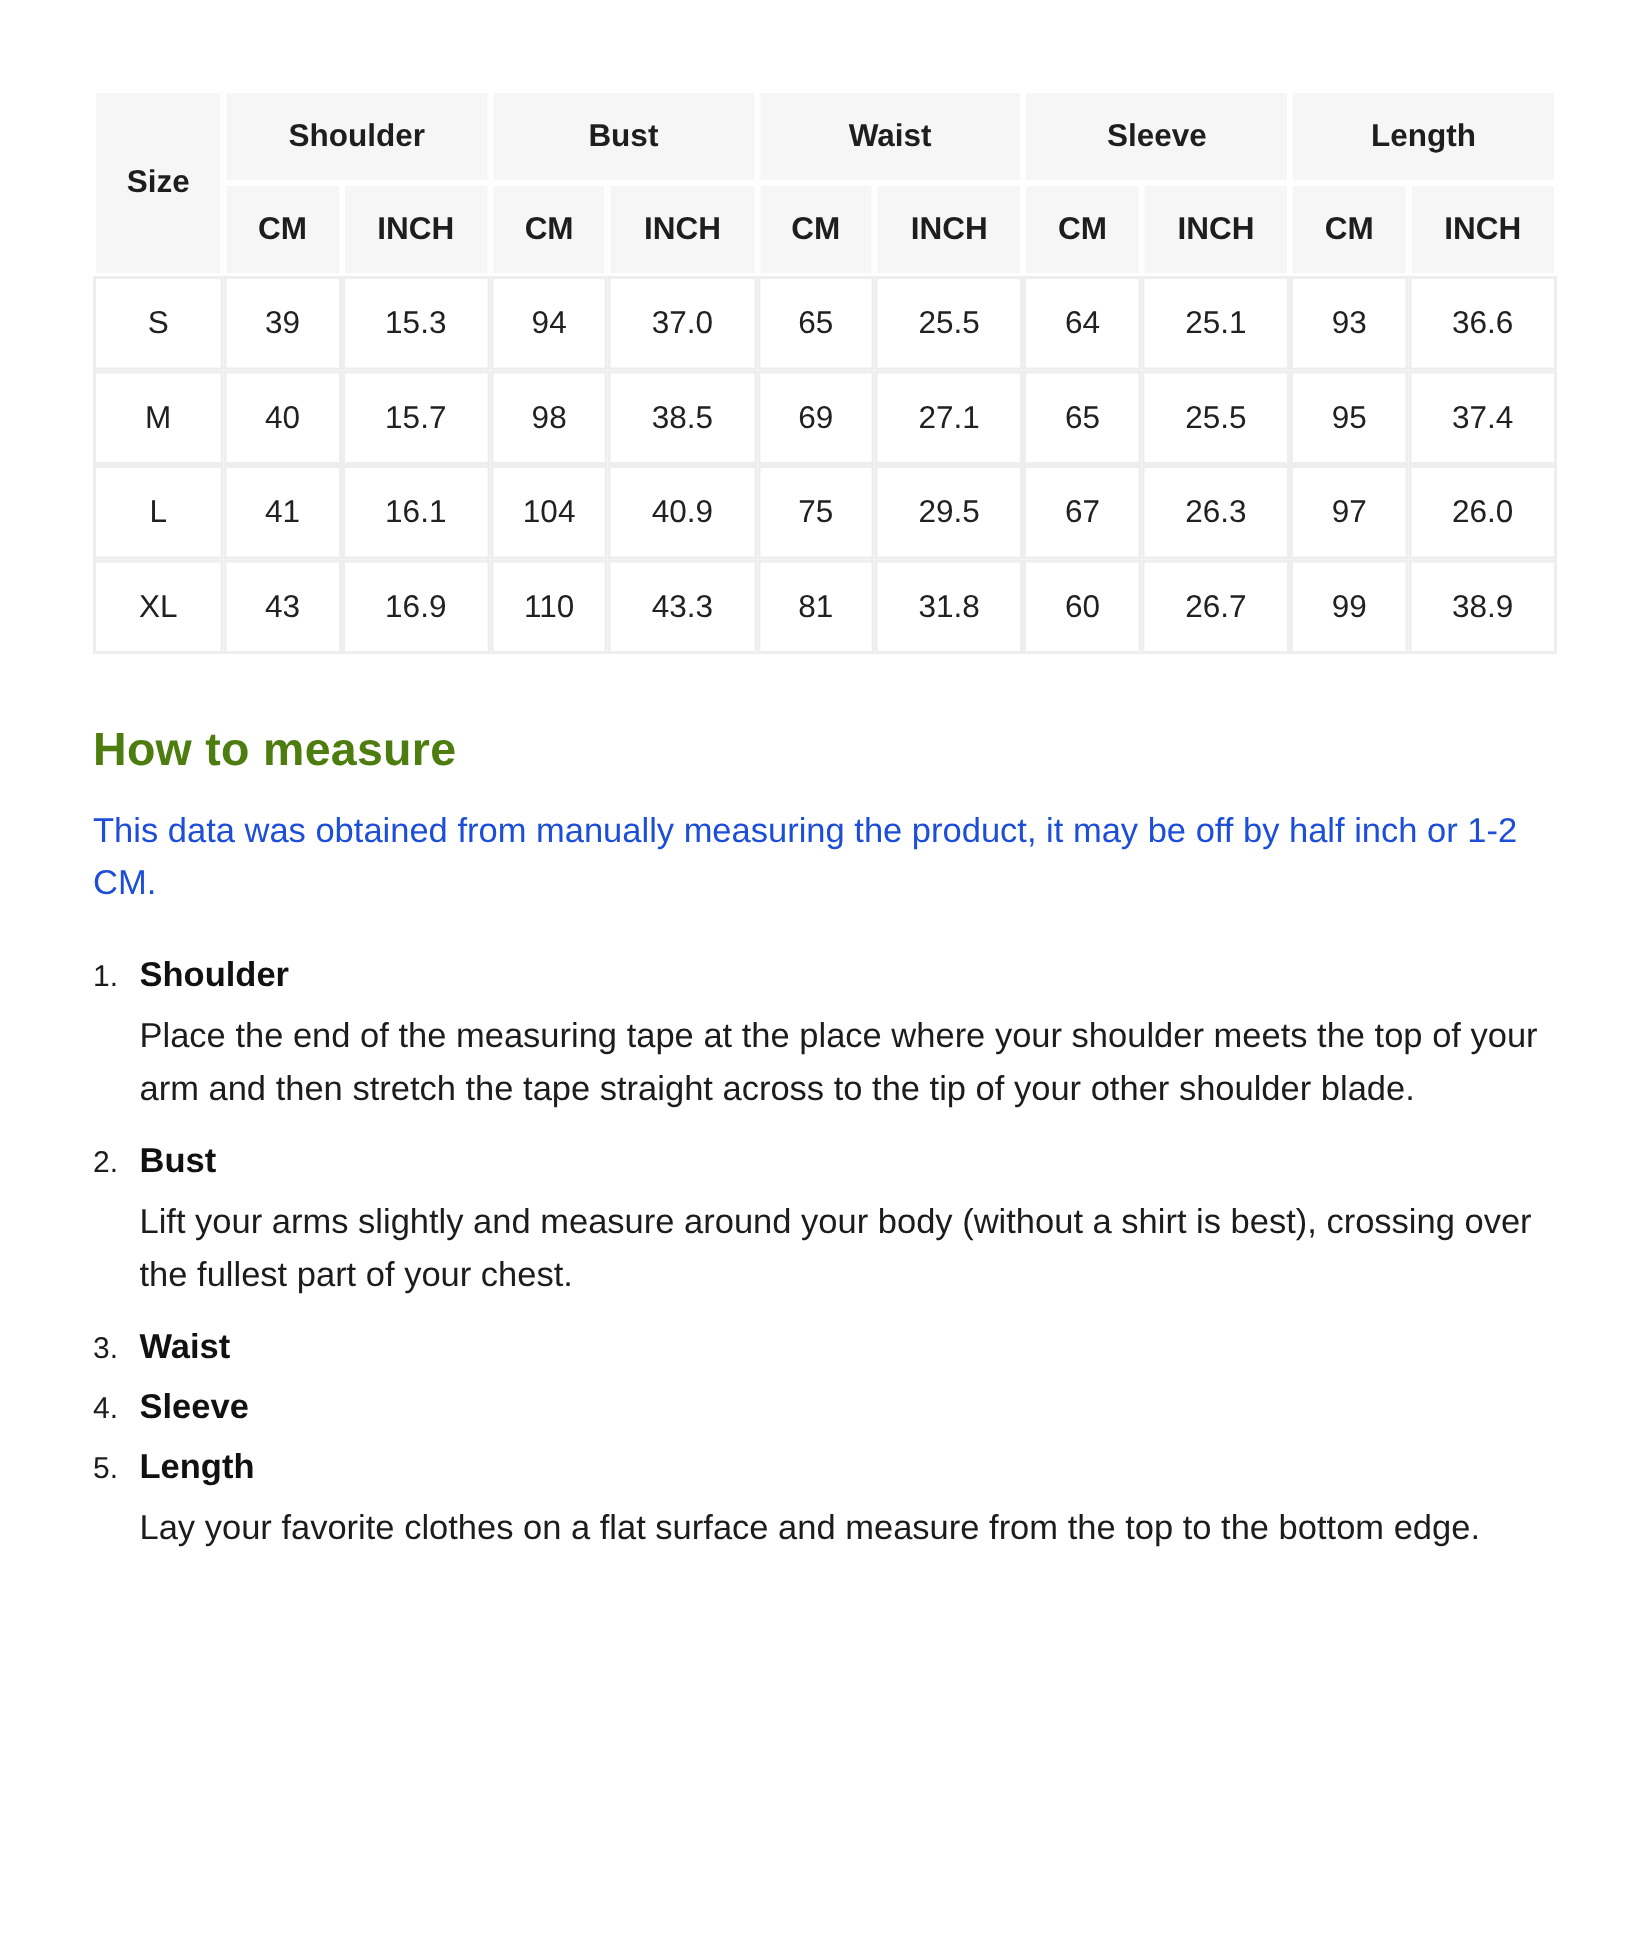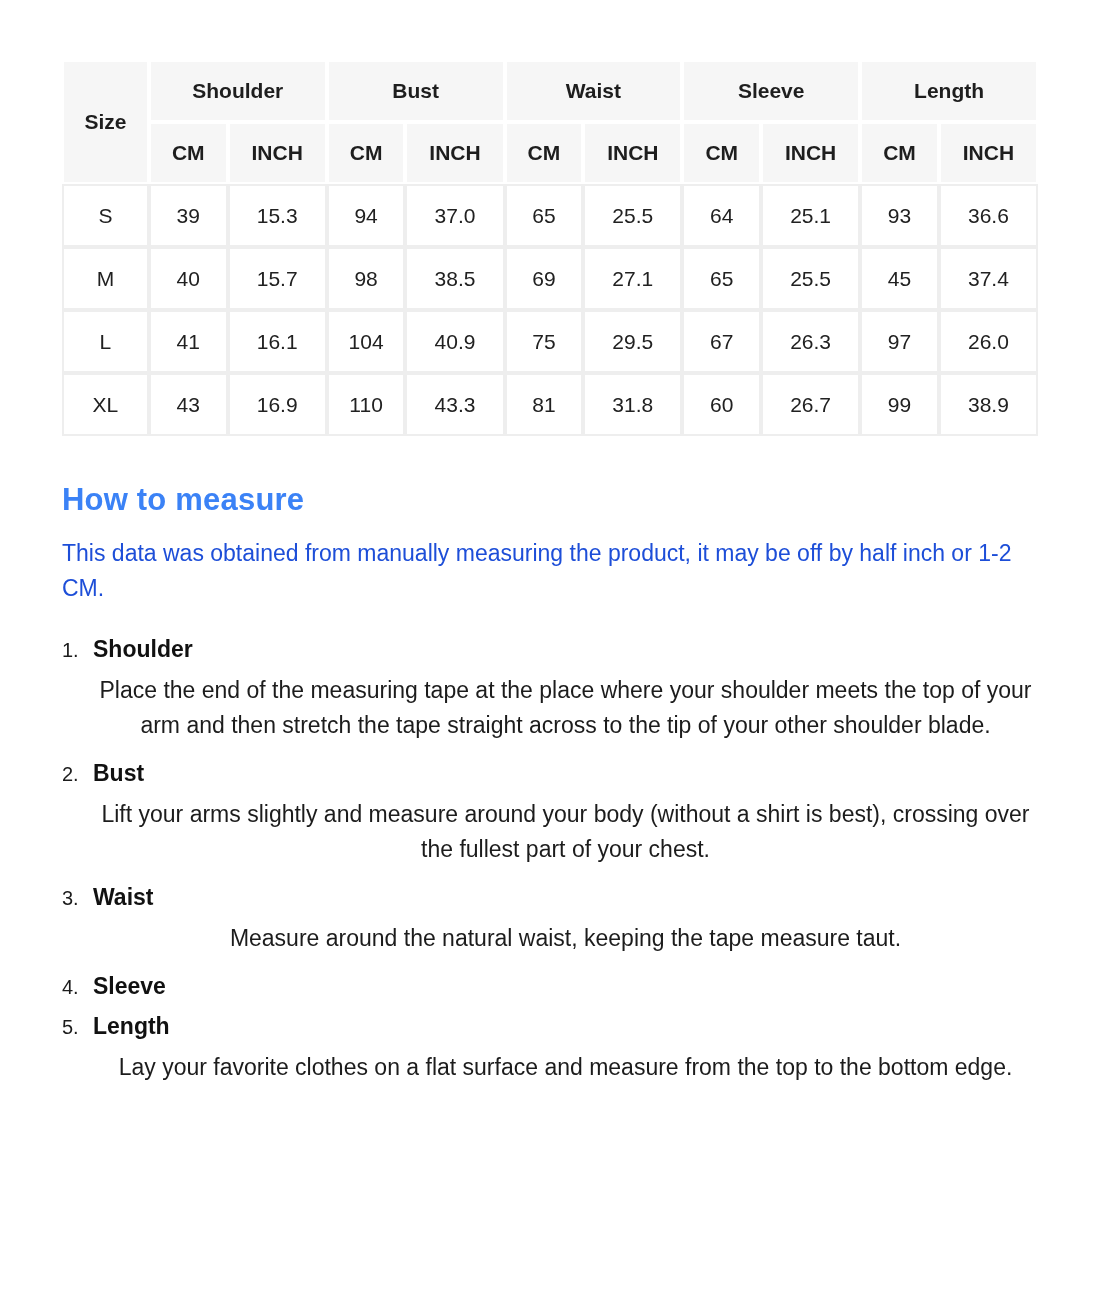--- a/index.html
+++ b/index.html
@@ -40,21 +40,21 @@
     height: 63px;
     vertical-align: middle;
     font-weight: 400;
   }
 
   
   h2.htm-title {
     margin: 46px 0 18px 0;
     font-size: 31px;
     font-weight: 700;
-    color: #3b82f6;
+    color: #4d7c0f;
     letter-spacing: 0.2px;
   }
   p.htm-intro {
     margin: 0 0 30px 0;
     font-size: 23px;
     line-height: 35px;
     color: #1d4ed8;
   }
   ol.steps { list-style: none; margin: 0; padding: 0; }
   ol.steps li { margin: 0 0 13px 0; }
@@ -67,21 +67,20 @@
   .step-term {
     font-size: 23px;
     font-weight: 700;
     color: #111111;
   }
   .step-desc {
     margin: 10px 0 17px 31px;
     font-size: 23px;
     line-height: 35px;
     color: #1c1c1c;
-    text-align: center;
   }
 </style>
 </head>
 <body>
 
 <div class="container">
 
   <table class="size-chart">
     <colgroup>
       <col class="col-size">
@@ -135,21 +134,21 @@
       <tr>
         <td>M</td>
         <td>40</td>
         <td>15.7</td>
         <td>98</td>
         <td>38.5</td>
         <td>69</td>
         <td>27.1</td>
         <td>65</td>
         <td>25.5</td>
-        <td>45</td>
+        <td>95</td>
         <td>37.4</td>
       </tr>
       <tr>
         <td>L</td>
         <td>41</td>
         <td>16.1</td>
         <td>104</td>
         <td>40.9</td>
         <td>75</td>
         <td>29.5</td>
@@ -190,21 +189,20 @@
         <span class="step-num">2.</span>
         <span class="step-term">Bust</span>
       </div>
       <div class="step-desc">Lift your arms slightly and measure around your body (without a shirt is best), crossing over the fullest part of your chest.</div>
     </li>
     <li>
       <div class="step-head">
         <span class="step-num">3.</span>
         <span class="step-term">Waist</span>
       </div>
-      <div class="step-desc">Measure around the natural waist, keeping the tape measure taut.</div>
     </li>
     <li>
       <div class="step-head">
         <span class="step-num">4.</span>
         <span class="step-term">Sleeve</span>
       </div>
     </li>
     <li>
       <div class="step-head">
         <span class="step-num">5.</span>

